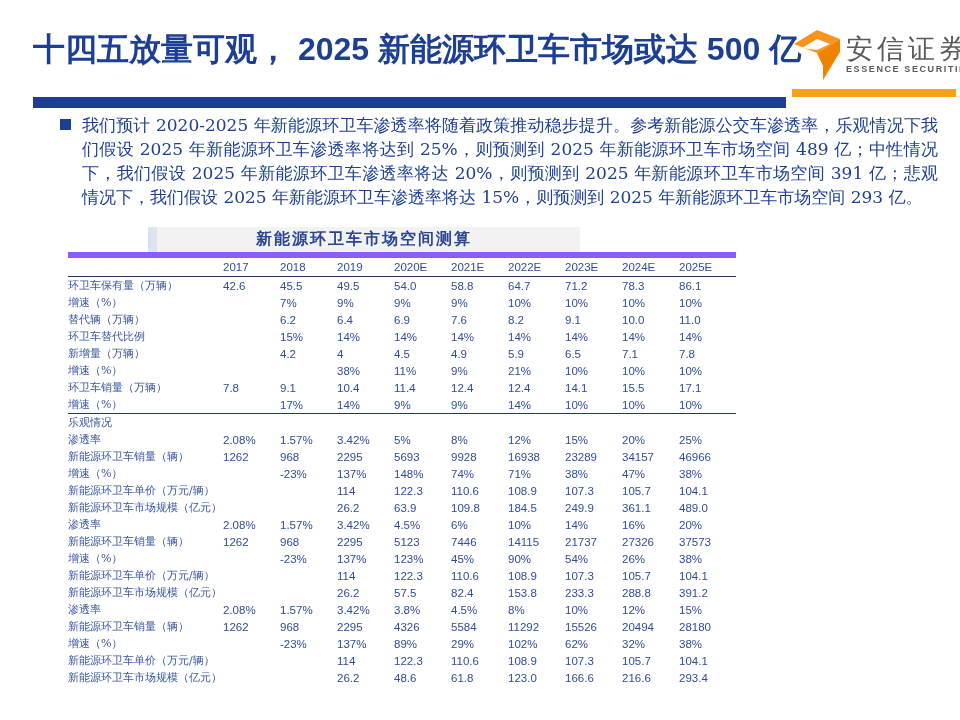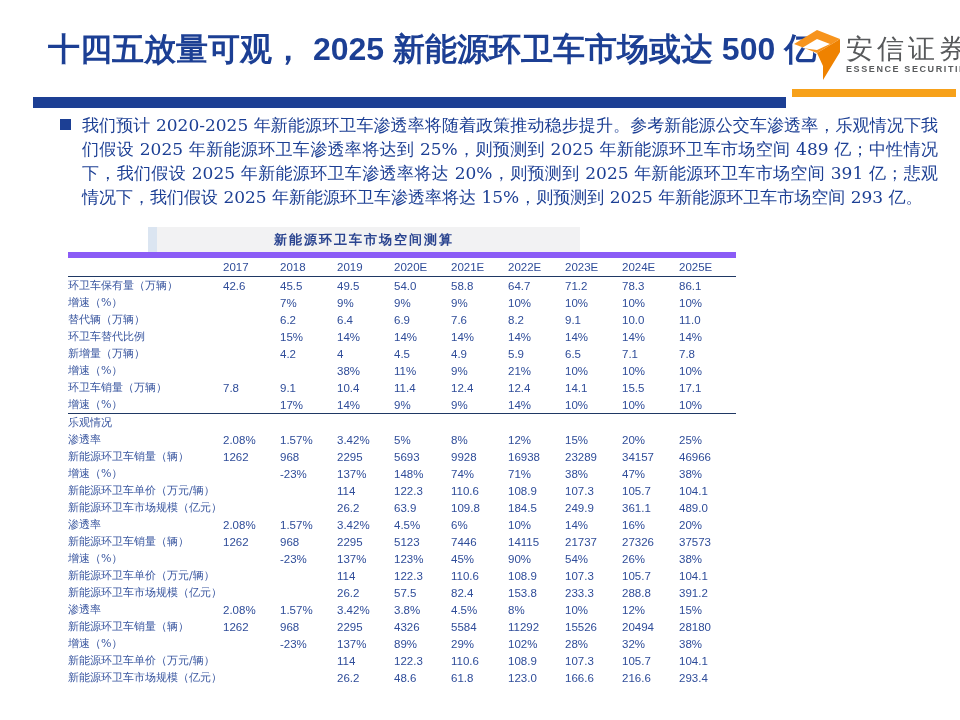--- a/index.html
+++ b/index.html
@@ -4,21 +4,21 @@
 <style>
   html,body{margin:0;padding:0;}
   body{
     width:960px;height:720px;position:relative;overflow:hidden;
     background:#ffffff;font-family:"Liberation Sans",sans-serif;
   }
   .slide{position:absolute;inset:0;}
 
   
   .page-title{
-    position:absolute;left:48px;top:28px;white-space:nowrap;
+    position:absolute;left:33px;top:28px;white-space:nowrap;
     font-size:32px;font-weight:bold;color:#1c3f94;letter-spacing:0px;
     font-family:"Liberation Sans",sans-serif;z-index:1;text-align:center;
   }
   .bar-blue{position:absolute;left:33px;top:97px;width:753px;height:11px;background:#1c3f94;}
   .bar-orange{position:absolute;left:792px;top:89px;width:164px;height:8px;background:#f7a11a;}
 
   .logo{position:absolute;left:790px;top:26px;width:168px;height:60px;z-index:2;}
   .logo-mark{position:absolute;left:0;top:0;width:52px;height:58px;}
   .logo-text{position:absolute;left:56px;top:8px;}
   .logo-cn{font-size:27px;color:#585a5c;letter-spacing:4px;white-space:nowrap;line-height:30px;font-family:"DejaVu Sans",sans-serif;}
@@ -35,21 +35,21 @@
   }
   .para-text{display:block;padding-left:22px;}
 
   
   .table-title-band{
     position:absolute;left:148px;top:227px;width:432px;height:25px;
     background:#f2f2f3;display:flex;align-items:center;justify-content:center;
   }
   .table-title-accent{position:absolute;left:0;top:0;width:9px;height:25px;background:#dbe5f1;}
   .table-title{
-    color:#2b4590;font-size:13px;font-weight:bold;
+    color:#2b4590;font-size:16px;font-weight:bold;
     font-family:"DejaVu Serif","Liberation Serif",serif;letter-spacing:2px;
   }
   table.forecast{
     position:absolute;left:68px;top:252px;width:668px;
     border-collapse:collapse;table-layout:fixed;
     font-size:11.5px;color:#2e4c99;
   }
   table.forecast col.c-label{width:155px;}
   table.forecast col.c-year{width:57px;}
   table.forecast th{
@@ -375,21 +375,21 @@
           <td class="value">28180</td>
         </tr>
         <tr>
           <td class="label">增速（%）</td>
           <td class="value"></td>
           <td class="value">-23%</td>
           <td class="value">137%</td>
           <td class="value">89%</td>
           <td class="value">29%</td>
           <td class="value">102%</td>
-          <td class="value">28%</td>
+          <td class="value">62%</td>
           <td class="value">32%</td>
           <td class="value">38%</td>
         </tr>
         <tr>
           <td class="label">新能源环卫车单价（万元/辆）</td>
           <td class="value"></td>
           <td class="value"></td>
           <td class="value">114</td>
           <td class="value">122.3</td>
           <td class="value">110.6</td>

